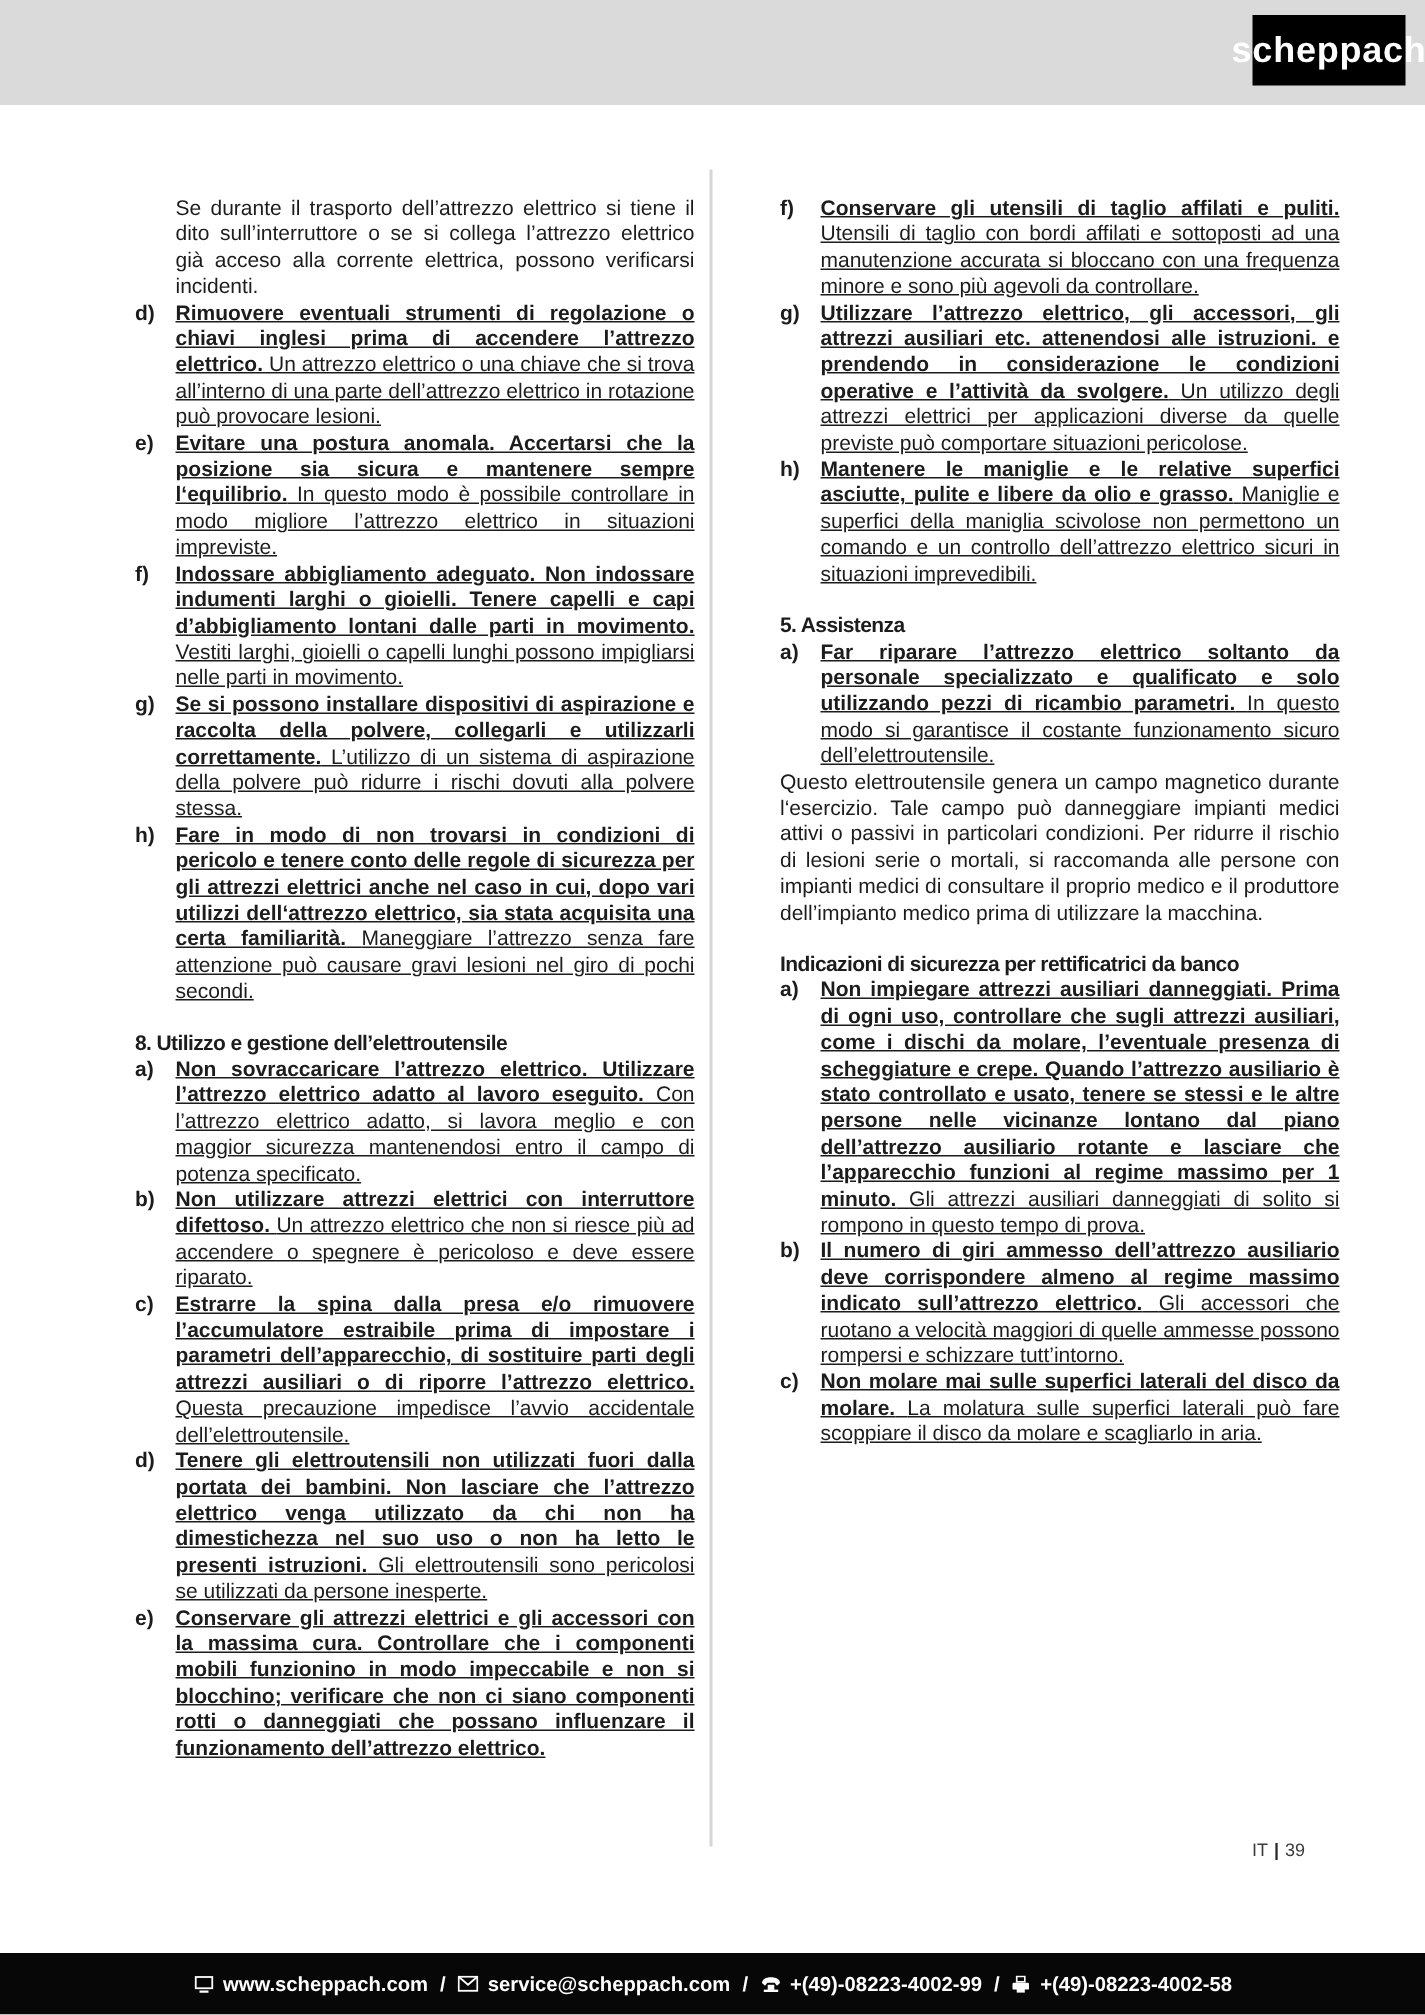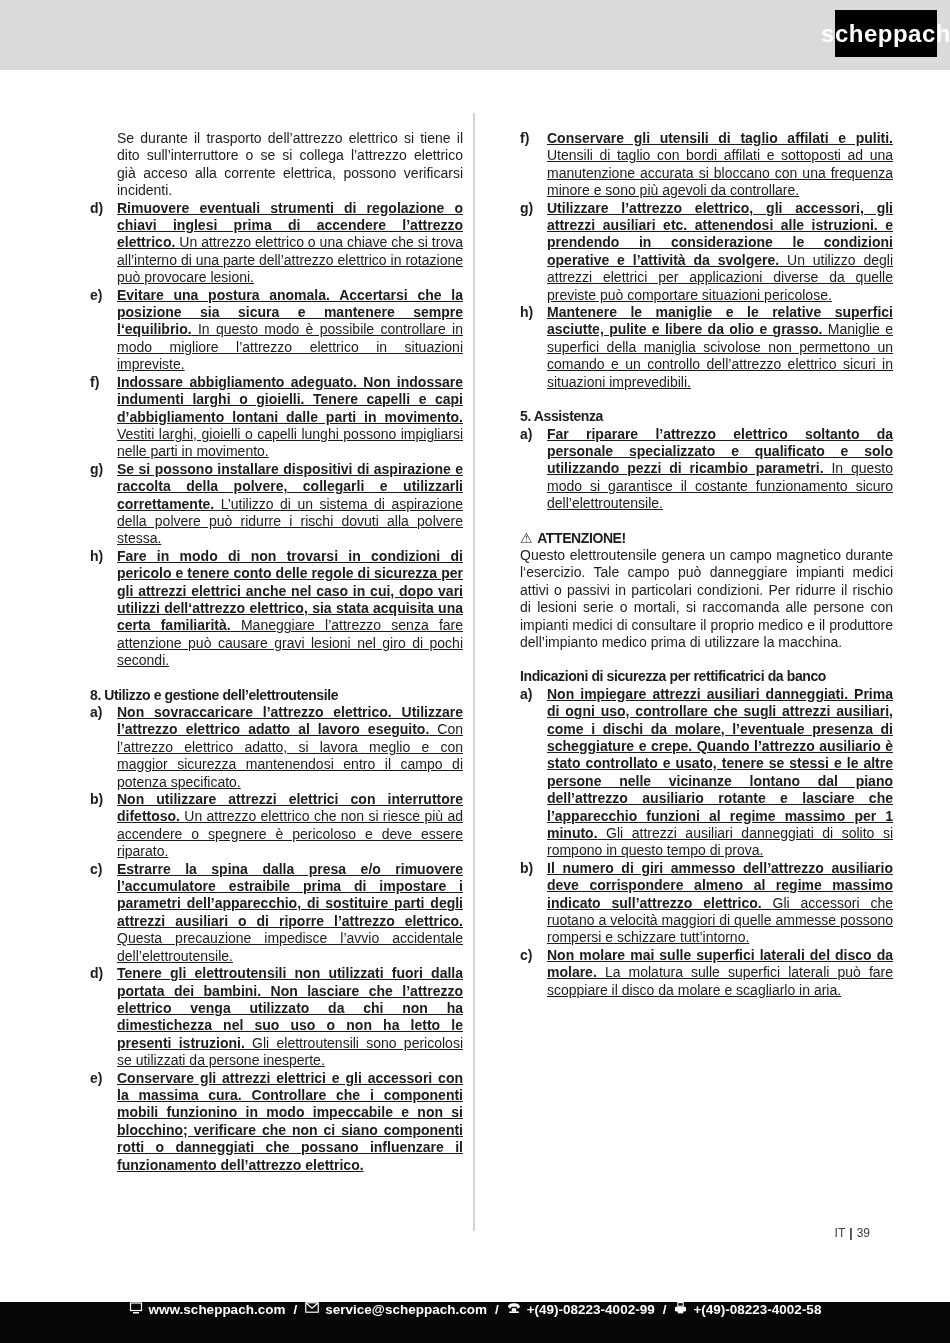--- a/index.html
+++ b/index.html
@@ -32,21 +32,21 @@
   .plain-para { padding-left: 0; }
   b, .bold { font-weight: bold; }
   .heading { font-weight: bold; margin-top: 17px; letter-spacing: -0.4px; }
   .warn-icon { font-family: "DejaVu Sans", sans-serif; margin-right: 5px; font-weight: bold; }
 
   .page-marker { position: absolute; top: 1226px; right: 80px; font-size: 12px; color: #3c3c3c; }
   .page-marker .bar { font-weight: bold; color: #2a2a2a; padding: 0 4px; }
 
   .footer-bar {
     position: absolute; left: 0; bottom: 0; width: 950px; height: 41px; background: #070707;
-    color: #fff; display: flex; align-items: flex-start; justify-content: center;
+    color: #fff; display: flex; align-items: center; justify-content: center;
     font-size: 13.5px; font-weight: bold; gap: 6px;
   }
   .footer-bar svg { display: block; }
   .sep { padding: 0 2px; font-weight: bold; }
 </style>
 </head>
 <body>
 
 <div class="header-band"></div>
 <div class="logo-box">
@@ -130,21 +130,20 @@
     <div class="body"><b>Mantenere le maniglie e le relative superfici asciutte, pulite e libere da olio e grasso.</b> <span>Maniglie e superfici della maniglia scivolose non permettono un comando e un controllo dell’attrezzo elettrico sicuri in situazioni imprevedibili.</span></div>
   </div>
 
   <div class="heading">5. Assistenza</div>
 
   <div class="item">
     <span class="marker">a)</span>
     <div class="body"><b>Far riparare l’attrezzo elettrico soltanto da personale specializzato e qualificato e solo utilizzando pezzi di ricambio parametri.</b> <span>In questo modo si garantisce il costante funzionamento sicuro dell’elettroutensile.</span></div>
   </div>
 
-  <div class="heading"><span class="warn-icon">⚠</span><span>ATTENZIONE!</span></div>
 
   <div class="plain-para"><span>Questo elettroutensile genera un campo magnetico durante l‘esercizio. Tale campo può danneggiare impianti medici attivi o passivi in particolari condizioni. Per ridurre il rischio di lesioni serie o mortali, si raccomanda alle persone con impianti medici di consultare il proprio medico e il produttore dell’impianto medico prima di utilizzare la macchina.</span></div>
 
   <div class="heading">Indicazioni di sicurezza per rettificatrici da banco</div>
 
   <div class="item">
     <span class="marker">a)</span>
     <div class="body"><b>Non impiegare attrezzi ausiliari danneggiati. Prima di ogni uso, controllare che sugli attrezzi ausiliari, come i dischi da molare, l’eventuale presenza di scheggiature e crepe. Quando l’attrezzo ausiliario è stato controllato e usato, tenere se stessi e le altre persone nelle vicinanze lontano dal piano dell’attrezzo ausiliario rotante e lasciare che l’apparecchio funzioni al regime massimo per 1 minuto.</b> <span>Gli attrezzi ausiliari danneggiati di solito si rompono in questo tempo di prova.</span></div>
   </div>
 

